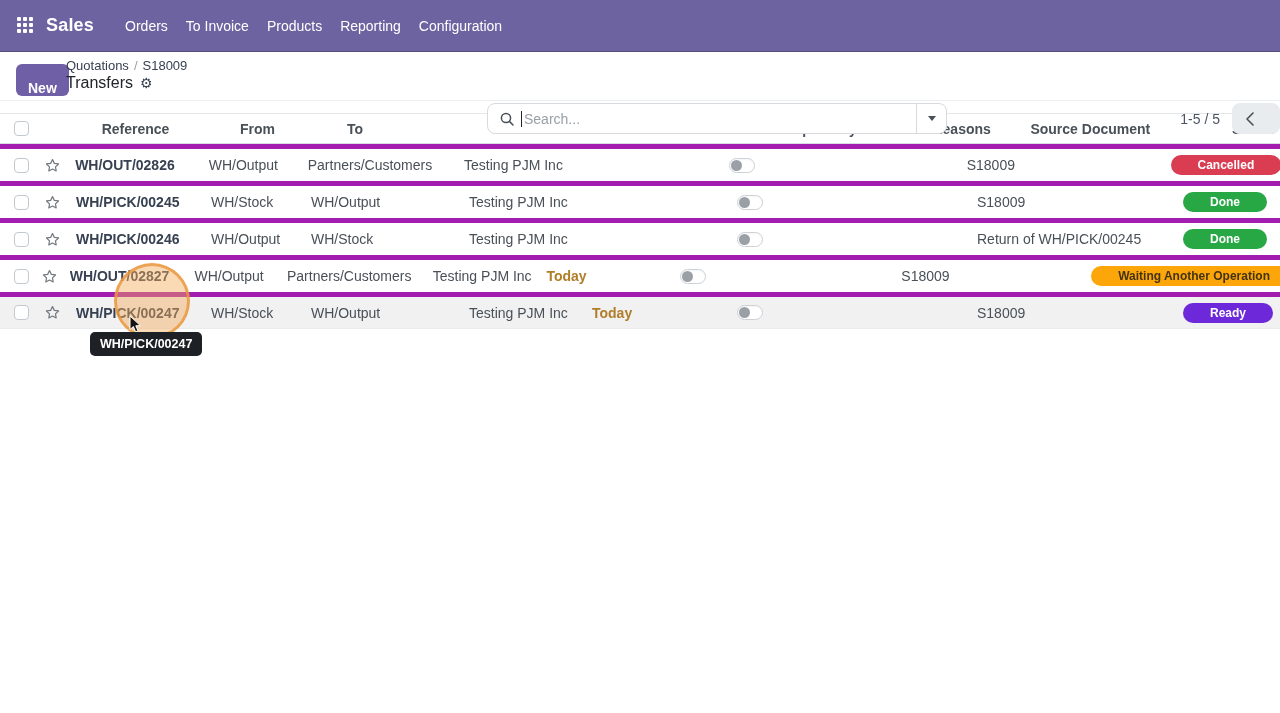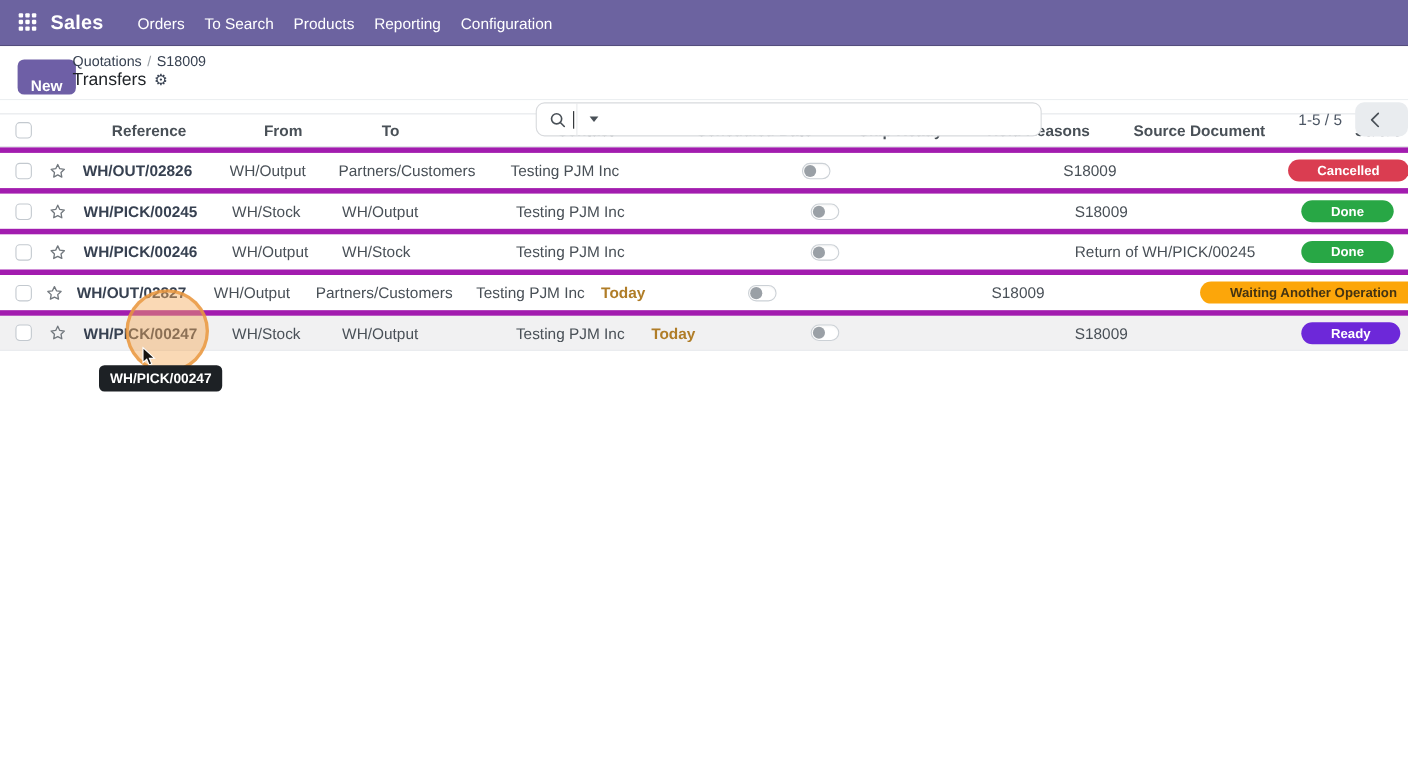--- a/index.html
+++ b/index.html
@@ -1,20 +1,20 @@
 <!DOCTYPE html>
 <html style="--navbar-bg: #6c63a0; --primary-bg: #6e5fa6; --row-highlight: #f1f1f2; --today-color: #b07d28;"><head>
 <meta charset="utf-8">
 <style>
   * { box-sizing: border-box; margin: 0; padding: 0; }
   html, body { width: 1280px; height: 713px; overflow: hidden; background: #fff;
     font-family: "Liberation Sans", sans-serif; color: #495057; }
 
   
-  .navbar { height: 42px; background: var(--navbar-bg, #6c63a0); display: flex;
+  .navbar { height: 52px; background: var(--navbar-bg, #6c63a0); display: flex;
     align-items: center; padding: 0 12px; border-bottom: 1px solid rgba(0,0,0,.22); }
   .apps-grid { width: 18px; height: 18px; display: grid; margin: 0 11px 0 5px;
     grid-template-columns: repeat(3, 4px); grid-template-rows: repeat(3, 4px);
     gap: 2px; cursor: pointer; }
   .apps-grid span { background: #fff; border-radius: 1px; }
   .brand { color: #fff; font-size: 18px; font-weight: 700; margin-right: 22px; letter-spacing: .2px; }
   .nav-item { color: #fff; font-size: 14px; padding: 6px 9px; border-radius: 4px; cursor: pointer; }
 
   
   .control-panel { height: 49px; background: #fff; position: relative;
@@ -104,21 +104,21 @@
       <span></span>
       <span></span>
       <span></span>
       <span></span>
       <span></span>
       <span></span>
       <span></span>
   </div>
   <div class="brand">Sales</div>
   <div class="nav-item">Orders</div>
-  <div class="nav-item">To Search</div>
+  <div class="nav-item">To Invoice</div>
   <div class="nav-item">Products</div>
   <div class="nav-item">Reporting</div>
   <div class="nav-item">Configuration</div>
 </div>
 
 <div class="control-panel">
   <button class="btn-new">New</button>
 
   <div class="breadcrumb-block">
     <div class="breadcrumb-top">
@@ -131,20 +131,21 @@
       <span class="gear-icon">⚙</span>
     </div>
   </div>
 
   <div class="search-box">
     <svg class="mag" width="14" height="14" viewBox="0 0 14 14">
       <circle cx="6" cy="6" r="4.6" fill="none" stroke="#495057" stroke-width="1.5"></circle>
       <line x1="9.4" y1="9.4" x2="13" y2="13" stroke="#495057" stroke-width="1.5" stroke-linecap="round"></line>
     </svg>
     <div class="caret-line"></div>
+    <input class="search-input" type="text" placeholder="Search..." style="">
     <div class="search-dd">
       <div class="caret-down"></div>
     </div>
   </div>
 
   <div class="pager">
     <span class="pager-range">1-5 / 5</span>
     <button class="pager-prev">
       <svg width="9" height="14" viewBox="0 0 9 14">
         <path d="M8 1 L2 7 L8 13" fill="none" stroke="#495057" stroke-width="1.6" stroke-linecap="round" stroke-linejoin="round"></path>

